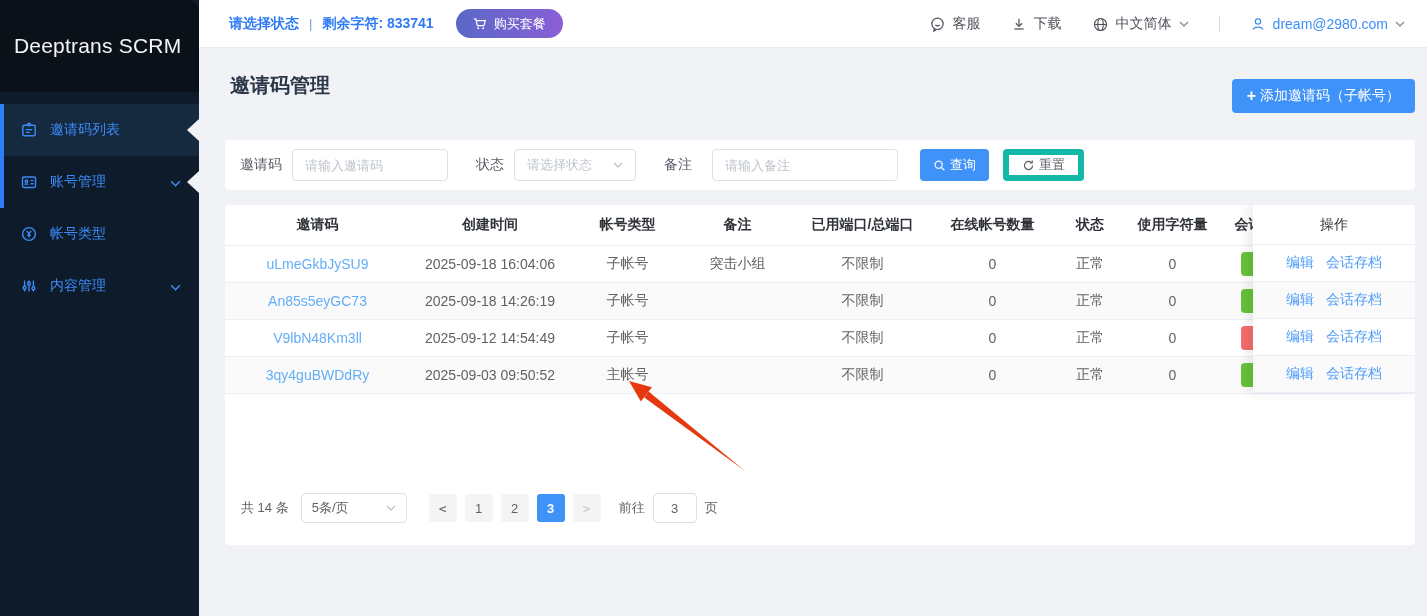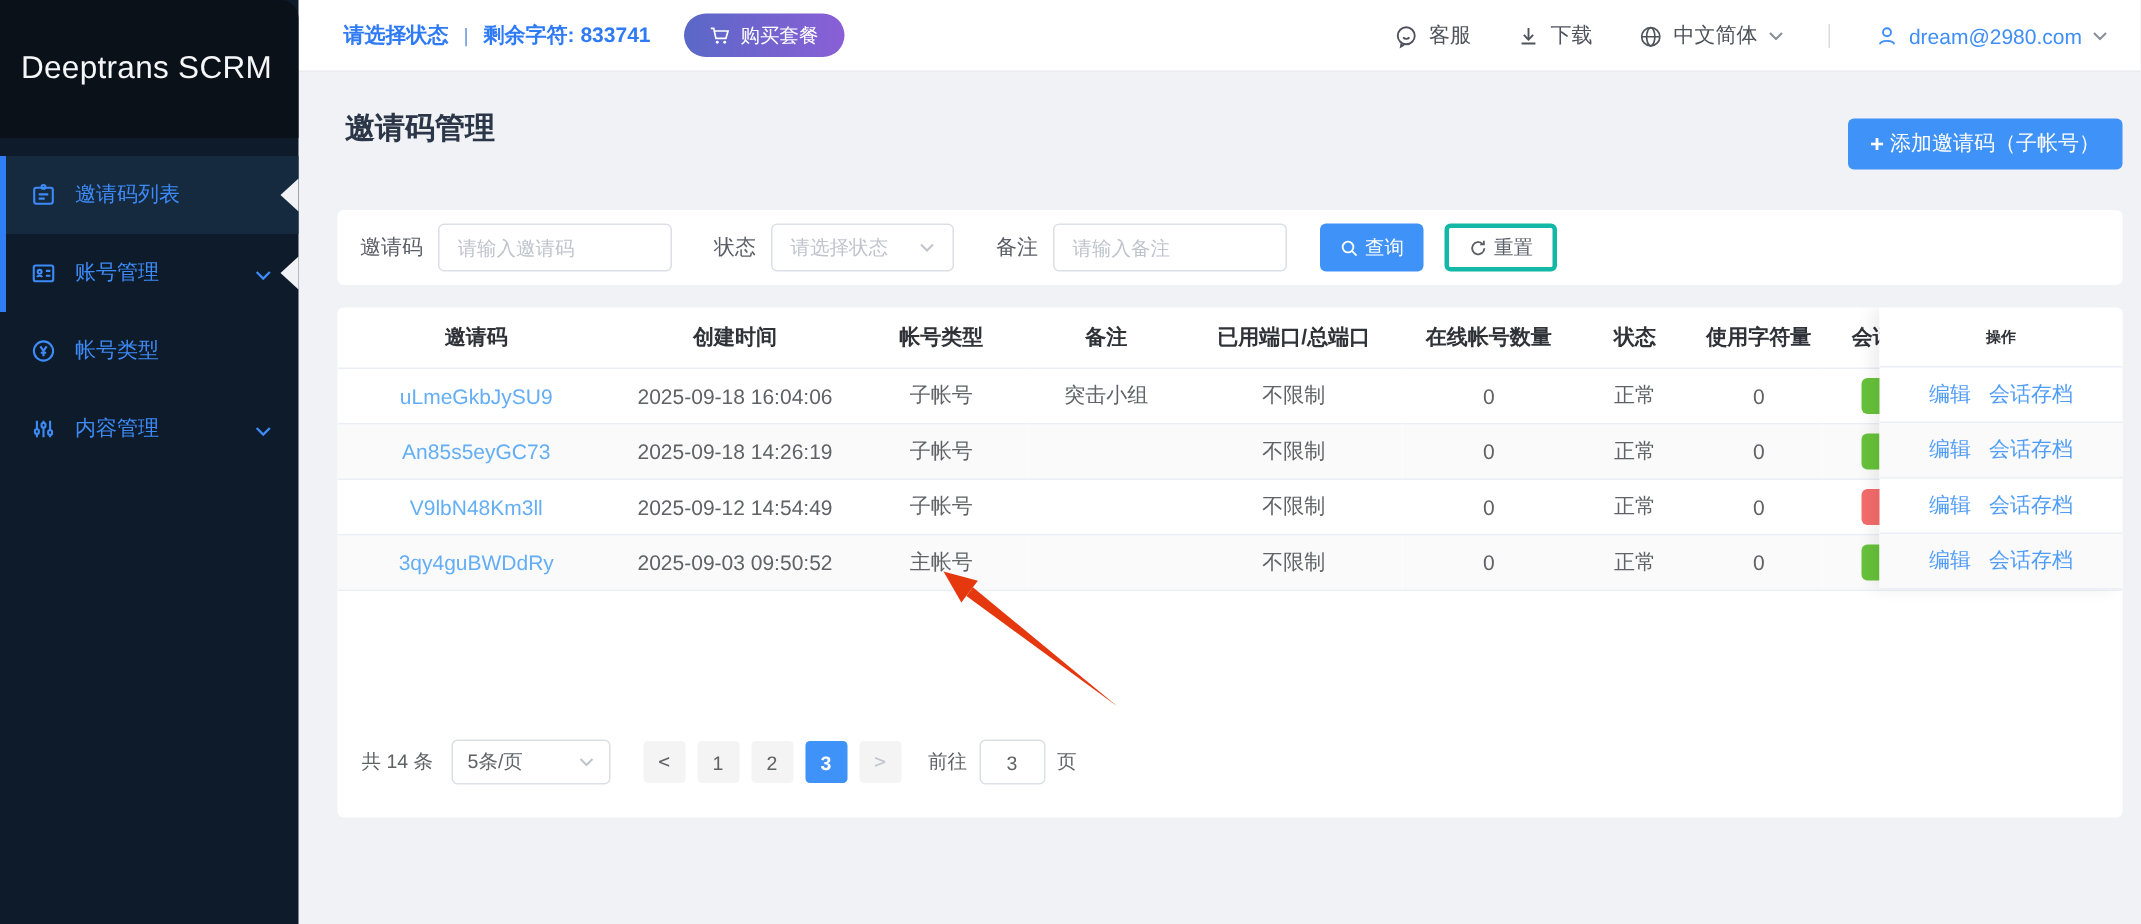--- a/index.html
+++ b/index.html
@@ -73,28 +73,28 @@
   }
   .f-label { margin-right:10px; }
   .f-input, .f-select {
     height:32px; border:1px solid #dcdfe6; border-radius:4px; background:#fff;
     font-size:13px; color:#606266; padding:0 12px; outline:none;
     font-family:"Liberation Sans",sans-serif;
   }
   .f-input::placeholder { color:#bfc4cc; }
   .f-input.code { width:156px; margin-right:28px; }
   .f-select { width:122px; margin-right:28px; display:flex; align-items:center; justify-content:space-between; color:#bfc4cc; cursor:pointer; }
-  .f-input.remark { width:156px; margin-right:22px; }
+  .f-input.remark { width:186px; margin-right:22px;margin-left:10px; }
   .btn-search {
     height:32px; padding:0 13px; background:#3f92f7; color:#fff; border:none; border-radius:4px;
     font-size:13px; display:flex; align-items:center; gap:4px; cursor:pointer; margin-right:14px;
     font-family:"Liberation Sans",sans-serif;
   }
   .btn-reset {
-    height:32px; padding:0 13px; background:#fff; color:#5a5e66; border:3px solid #14b8a6; border-radius:4px;
+    height:32px; padding:0 13px; background:#fff; color:#5a5e66; border:6px solid #14b8a6; border-radius:4px;
     font-size:13px; display:flex; align-items:center; gap:4px; cursor:pointer;
     font-family:"Liberation Sans",sans-serif;
   }
   
   .table-card {
     position:absolute; left:26px; right:12px; top:157px; height:340px;
     background:#fff; border-radius:4px; overflow:hidden;
   }
   table.grid { width:1190px; border-collapse:collapse; table-layout:fixed; }
   .grid th {
@@ -108,21 +108,21 @@
   .grid tr.stripe td { background:#fafafa; }
   .code-link { color:#64aef5; cursor:pointer; text-decoration:none; }
   .badge { display:inline-block; width:44px; height:24px; border-radius:4px; vertical-align:middle; }
   
   .op-col {
     position:absolute; top:0; right:0; width:162px; height:188px;
     background:#fff; box-shadow:-6px 0 10px rgba(0,0,0,.07);
   }
   .op-head {
     height:40px; border-bottom:1px solid #ebeef5; display:flex; align-items:center; justify-content:center;
-    font-size:10px; font-weight:bold; color:#2f3338; background:#fff;
+    font-size:14px; font-weight:normal; color:#2f3338; background:#fff;
   }
   .op-row {
     height:37px; border-bottom:1px solid #ebeef5; display:flex; align-items:center; justify-content:center; gap:12px;
     font-size:14px;
   }
   .op-row.stripe { background:#fafafa; }
   .op-link { color:#4f9cf8; cursor:pointer; text-decoration:none; }
   
   .pagination {
     position:absolute; left:16px; top:287px; height:32px;

